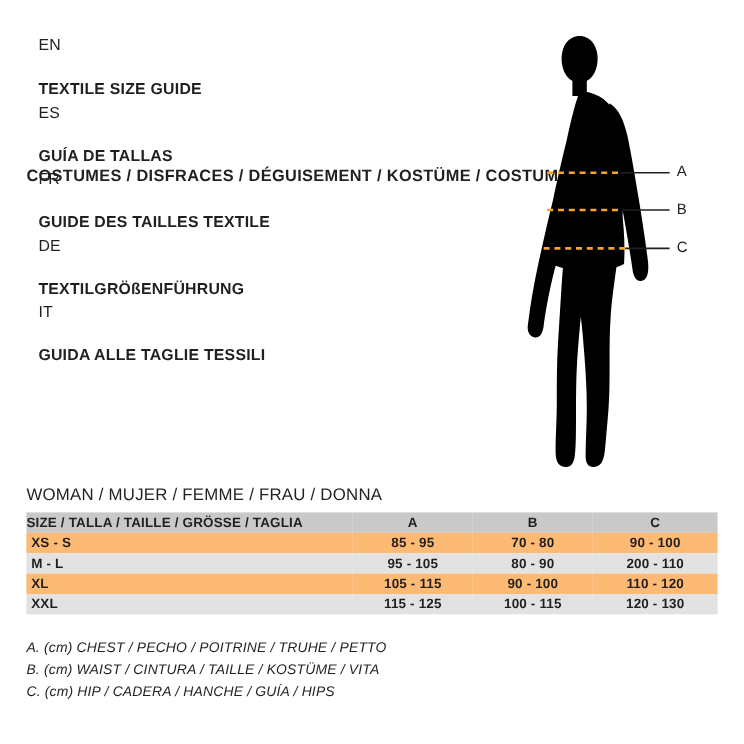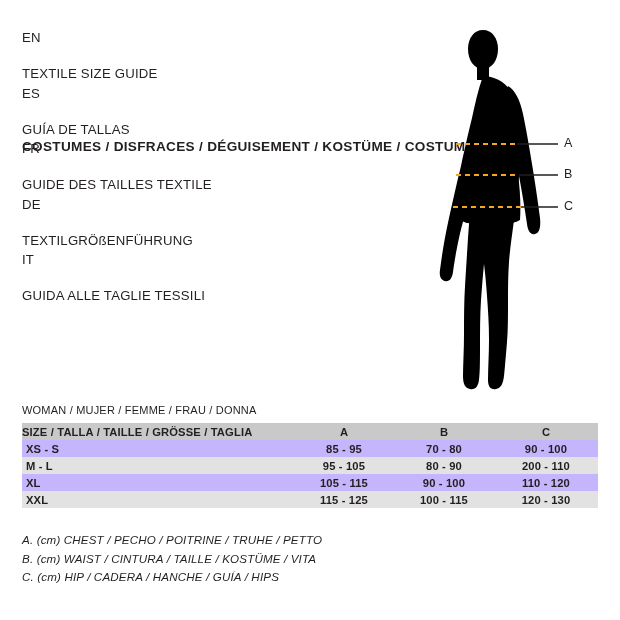--- a/index.html
+++ b/index.html
@@ -36,21 +36,22 @@
     letter-spacing: 0.2px;
     white-space: nowrap;
     flex-direction: column;
   }
   .lang-code {
     width: 36px;
     flex: 0 0 36px;
     font-weight: 400;
   }
   .lang-text {
-    font-weight: 400;
+    font-weight: 700;
+    margin-left: 10px;
   }
 
   .costumes-line {
     position: absolute;
     left: 22px;
     top: 139px;
     font-size: 13.6px;
     font-weight: bold;
     letter-spacing: 0.3px;
     white-space: nowrap;
@@ -78,21 +79,21 @@
   #label-c { left: 144px; top: 175px; }
 
   
   .table-section {
     position: absolute;
     left: 22px;
     top: 404px;
     width: 576px;
   }
   .woman-title {
-    font-size: 11px;
+    font-size: 14px;
     letter-spacing: 0.2px;
     margin-bottom: 7px;
     white-space: nowrap;
   }
   table.size-table {
     border-collapse: collapse;
     width: 576px;
     font-size: 11.2px;
     table-layout: fixed;
   }
@@ -107,21 +108,21 @@
     background: #c9c9c9;
   }
   thead th {
     text-align: left;
     padding-left: 4px;
   }
   thead th.num {
     text-align: center;
     padding-left: 0;
   }
-  tbody tr.odd { background: #c4b5fd; }
+  tbody tr.odd { background: #fdba74; }
   tbody tr.even { background: #e2e2e2; }
   tbody td.label {
     text-align: left;
     padding-left: 4px;
   }
   tbody td.num {
     text-align: center;
   }
   col.c-size { width: 272px; }
   col.c-a { width: 100px; }

